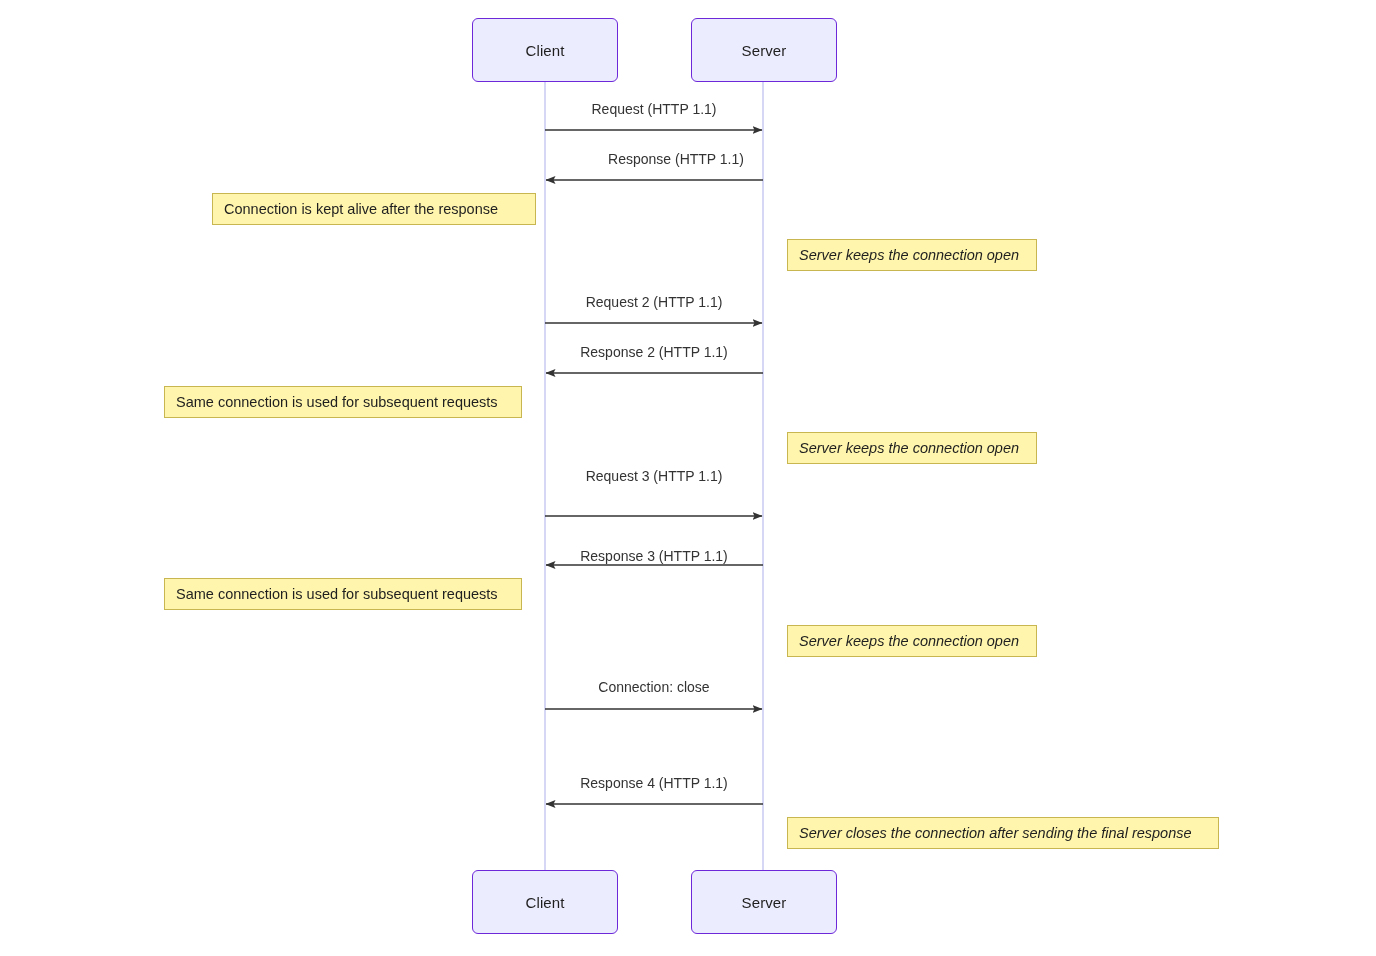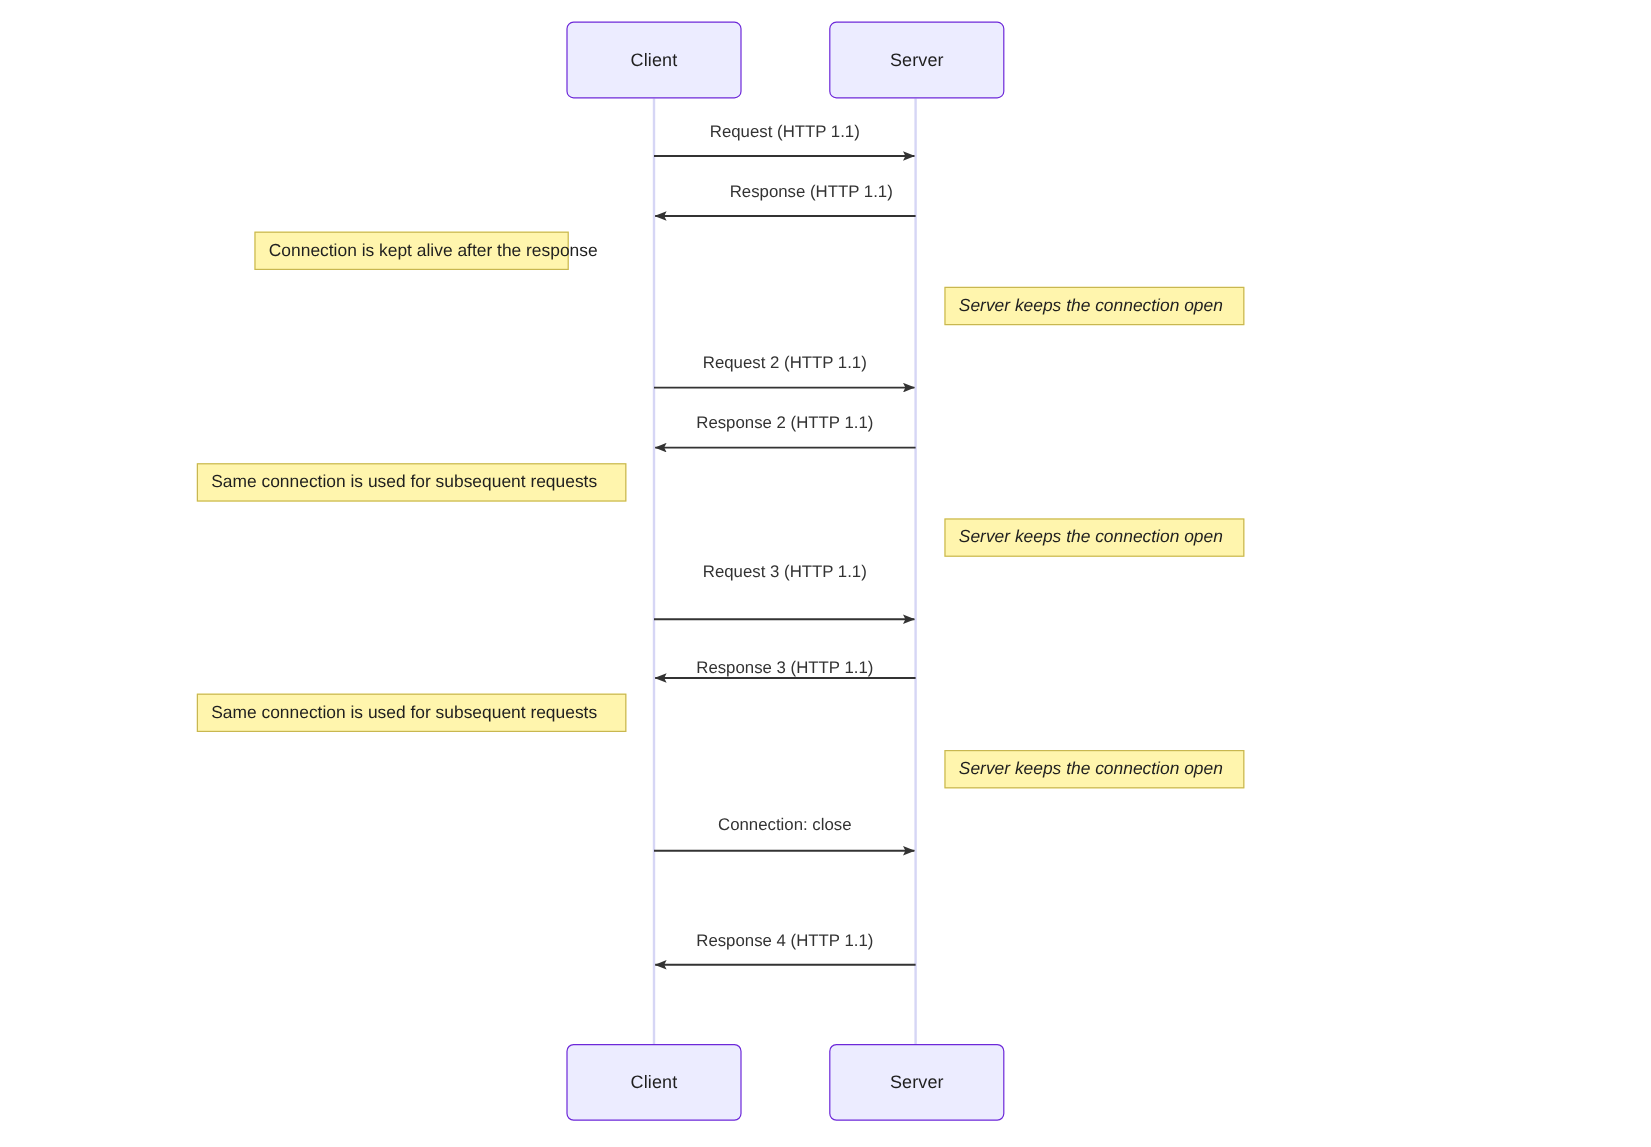--- a/index.html
+++ b/index.html
@@ -113,32 +113,35 @@
 
   <div class="msg-label" style="left:654px; top:101px;">Request (HTTP 1.1)</div>
   <div class="msg-label" style="left:676px; top:151px;">Response (HTTP 1.1)</div>
   <div class="msg-label" style="left:654px; top:294px;">Request 2 (HTTP 1.1)</div>
   <div class="msg-label" style="left:654px; top:344px;">Response 2 (HTTP 1.1)</div>
   <div class="msg-label" style="left:654px; top:468px;">Request 3 (HTTP 1.1)</div>
   <div class="msg-label" style="left:654px; top:548px;">Response 3 (HTTP 1.1)</div>
   <div class="msg-label" style="left:654px; top:679px;">Connection: close</div>
   <div class="msg-label" style="left:654px; top:775px;">Response 4 (HTTP 1.1)</div>
 
-  <div class="note" style="left:212px; top:193px; width:262px;">
+  <div class="note" style="left:212px; top:193px; width:324px;">
     <span>Connection is kept alive after the response</span>
   </div>
   <div class="note right-anchored" style="left:787px; top:239px; width:250px;">
     <span>Server keeps the connection open</span>
   </div>
   <div class="note" style="left:164px; top:386px; width:358px;">
     <span>Same connection is used for subsequent requests</span>
   </div>
   <div class="note right-anchored" style="left:787px; top:432px; width:250px;">
     <span>Server keeps the connection open</span>
   </div>
   <div class="note" style="left:164px; top:578px; width:358px;">
     <span>Same connection is used for subsequent requests</span>
   </div>
   <div class="note right-anchored" style="left:787px; top:625px; width:250px;">
     <span>Server keeps the connection open</span>
   </div>
+  <div class="note right-anchored" style="left:787px; top:817px; width:432px;">
+    <span>Server closes the connection after sending the final response</span>
+  </div>
 
 </div>
 
 </body></html>

